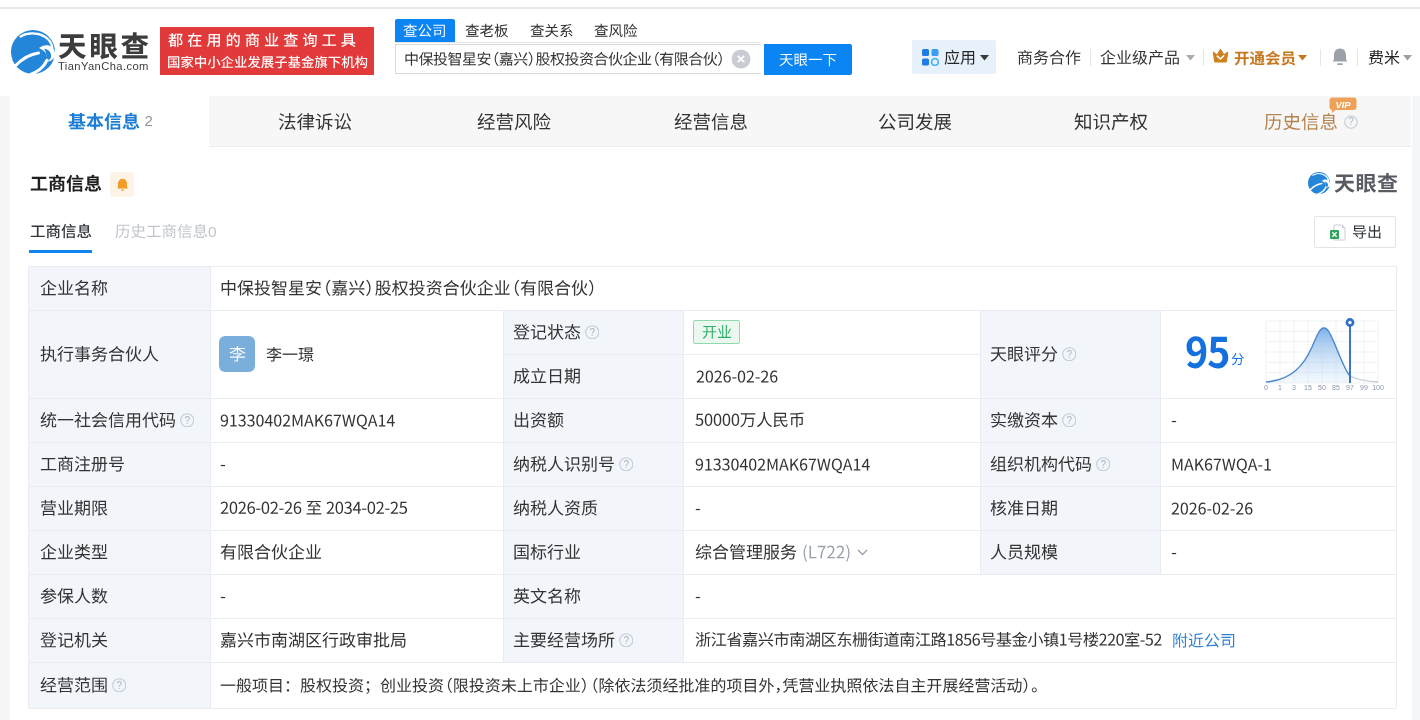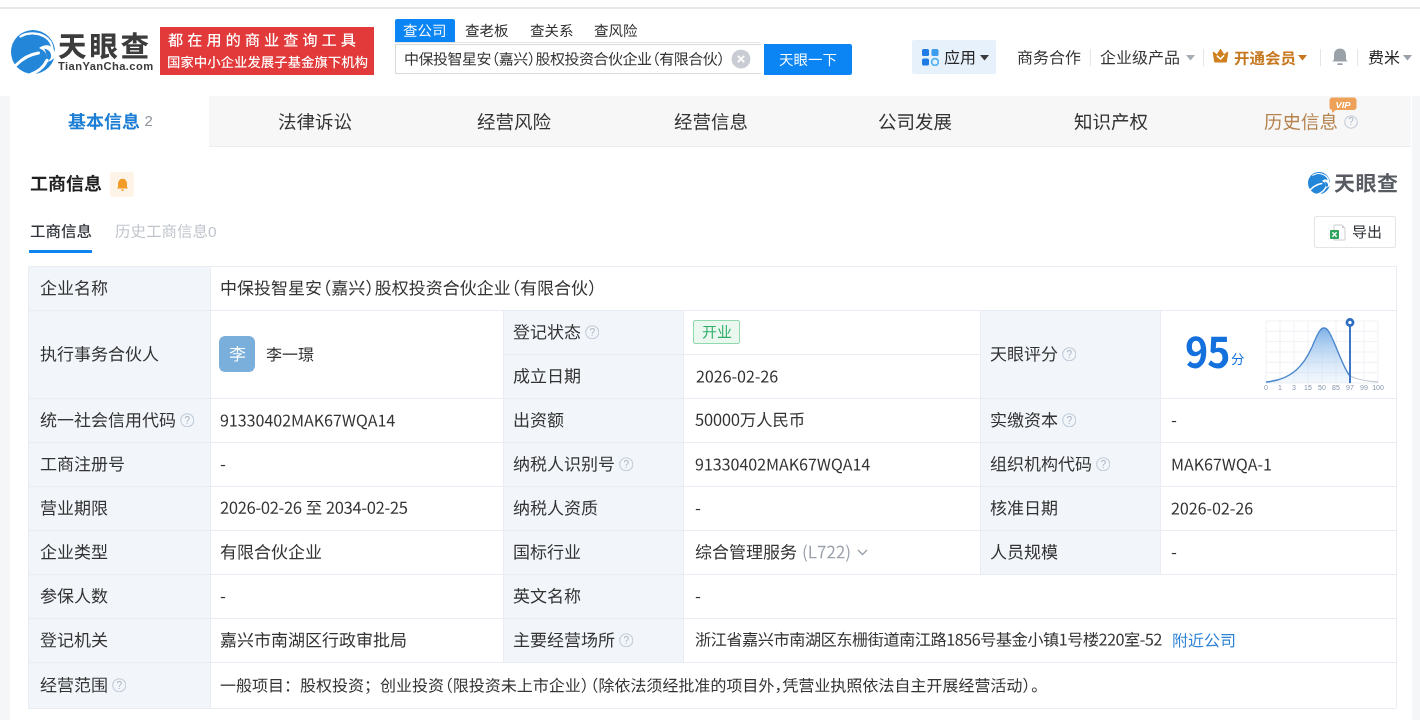--- a/index.html
+++ b/index.html
@@ -249,21 +249,21 @@
       <path d="M19.5,44.4 C27,41.8 33,37 36,30.2" fill="none" stroke="#fff" stroke-width="3" stroke-linecap="round"></path>
       <path d="M27.5,23 C19.5,24.2 11.5,28.6 5.2,35" fill="none" stroke="#fff" stroke-width="3" stroke-linecap="round"></path>
     </svg>
     <svg style="position:absolute;left:57.5px;top:31.3px;overflow:visible" width="96" height="34">
       <g fill="#3c3c3c" transform="translate(0 25.65) scale(0.028500 -0.028500)">
         <use href="#g0" x="0"></use>
         <use href="#g1" x="1098"></use>
         <use href="#g2" x="2196"></use>
       </g>
     </svg>
-    <div style="position:absolute;left:58px;top:60.7px;font-family:'Liberation Sans',sans-serif;font-size:11.2px;font-weight:700;color:#3c3c3c;line-height:11.2px;letter-spacing:0.4px;white-space:nowrap">TianYanCha.com</div>
+    <div style="position:absolute;left:58px;top:60.7px;font-family:'Liberation Sans',sans-serif;font-size:11.2px;font-weight:400;color:#3c3c3c;line-height:11.2px;letter-spacing:0.4px;white-space:nowrap">TianYanCha.com</div>
     <div style="position:absolute;left:160px;top:27px;width:214px;height:48px;background:#e23a3a;"></div>
     <svg style="position:absolute;left:168.0px;top:32.3px;overflow:visible" width="194" height="18">
       <g fill="#fff" transform="translate(0 13.68) scale(0.015200 -0.015200)">
         <use href="#g3" x="0"></use>
         <use href="#g4" x="1263"></use>
         <use href="#g5" x="2526"></use>
         <use href="#g6" x="3789"></use>
         <use href="#g7" x="5053"></use>
         <use href="#g8" x="6316"></use>
         <use href="#g9" x="7579"></use>

